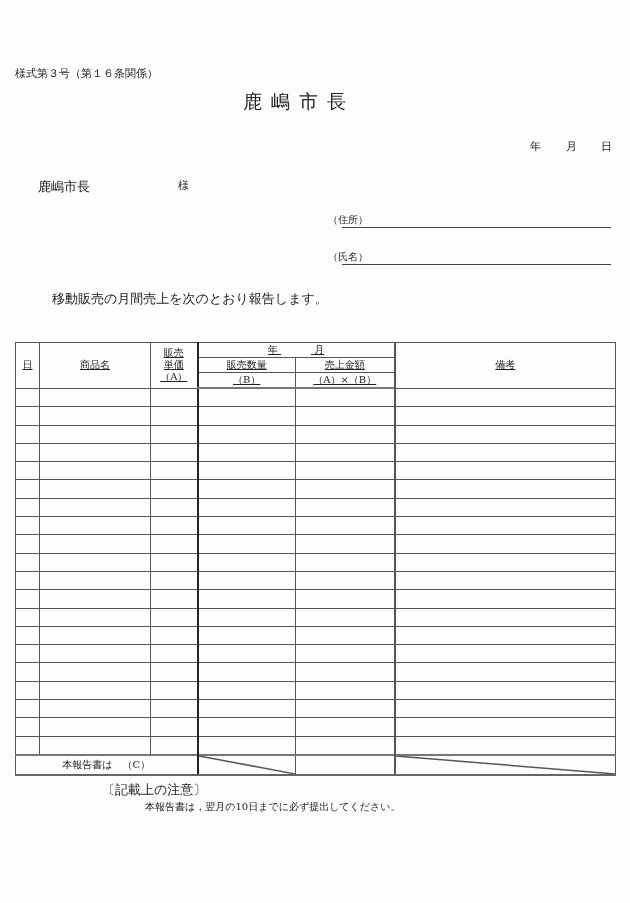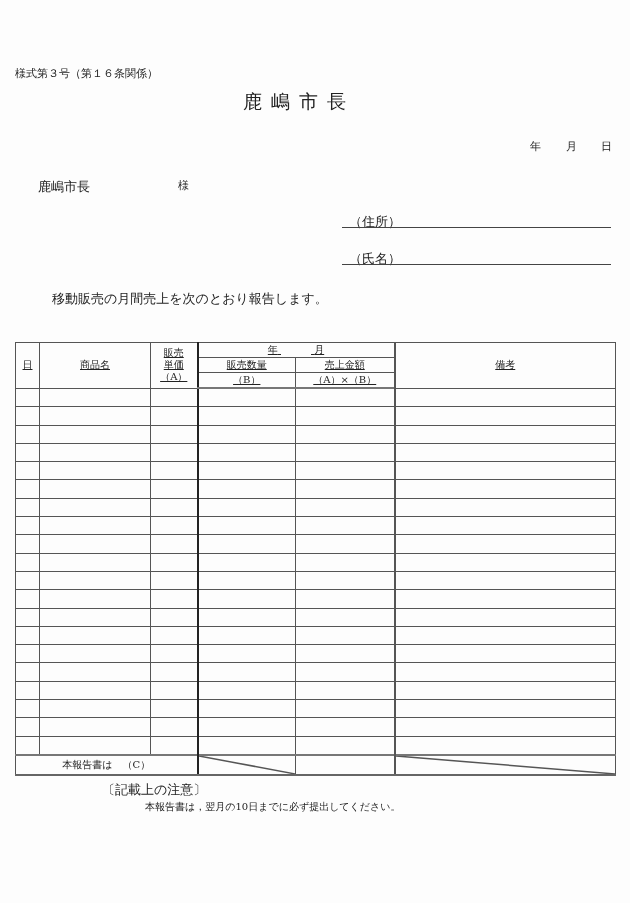--- a/index.html
+++ b/index.html
@@ -4,21 +4,21 @@
 <style>
   html, body { margin:0; padding:0; background:#fdfdfd; }
   body { width:630px; height:903px; position:relative; overflow:hidden;
          font-family:"DejaVu Serif","Liberation Serif",serif; color:#222; }
   .abs { position:absolute; white-space:nowrap; }
   .form-no { left:15px; top:66px; font-size:11px; }
   .title { left:243px; top:89px; font-size:19px; letter-spacing:9px; }
   .date { top:139px; font-size:11px; }
   .addressee { left:38px; top:178px; font-size:13px; }
   .sama { left:178px; top:178px; font-size:11px; }
-  .field-label { left:349px; font-size:13px; }
+  .field-label { left:328px; font-size:10px; }
   .field-line { position:absolute; left:342px; width:269px; height:0; border-top:1px solid #444; }
   .intro { left:52px; top:290px; font-size:13px; }
   table.grid { position:absolute; left:15px; top:342px; border-collapse:collapse; table-layout:fixed; width:600px; }
   table.grid td { border:1px solid #555; padding:0; font-size:10px; text-align:center; vertical-align:middle; line-height:1.2; }
   .hdr td { height:14px;text-decoration:underline; }
   .row td { height:17.3px; }
   .thick-l { border-left:2px solid #222 !important; }
   .thick-l2 { border-left:2px solid #555 !important; }
   .hdr-bottom td { border-bottom:2px solid #777 !important; }
   .total td { height:18px; border-top:2px solid #777 !important; border-bottom:2px solid #666 !important; position:relative; }

